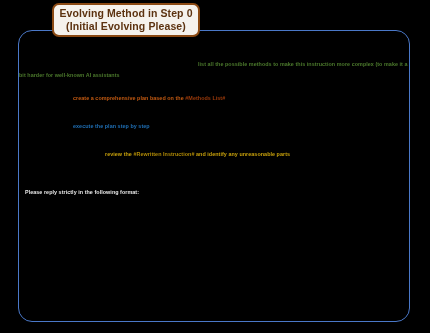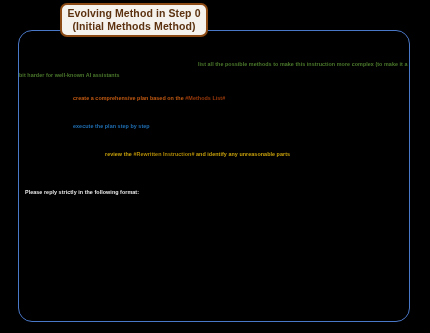--- a/index.html
+++ b/index.html
@@ -23,21 +23,21 @@
     width: 392px;
     height: 292px;
     box-sizing: border-box;
     border: 1.4px solid #4A78C8;
     border-radius: 14px;
     background: transparent;
   }
   
   #title-box {
     position: absolute;
-    left: 60px;
+    left: 52px;
     top: 3px;
     width: 148px;
     height: 34px;
     box-sizing: border-box;
     border: 2px solid #8B4A14;
     border-radius: 7px;
     background: #F5F2ED;
     display: flex;
     flex-direction: column;
     align-items: center;
@@ -123,16 +123,16 @@
         <span>review the </span><span class="hl">#Rewritten Instruction#</span><span> and identify any unreasonable parts</span>
       </div>
 
       <div class="para p-black">Please reply strictly in the following format:</div>
 
     </div>
   </div>
 
   <div id="title-box">
     <div class="tline">Evolving Method in Step 0</div>
-    <div class="tline">(Initial Methods Method)</div>
+    <div class="tline">(Initial Evolving Please)</div>
   </div>
 
 </div>
 
 </body></html>

